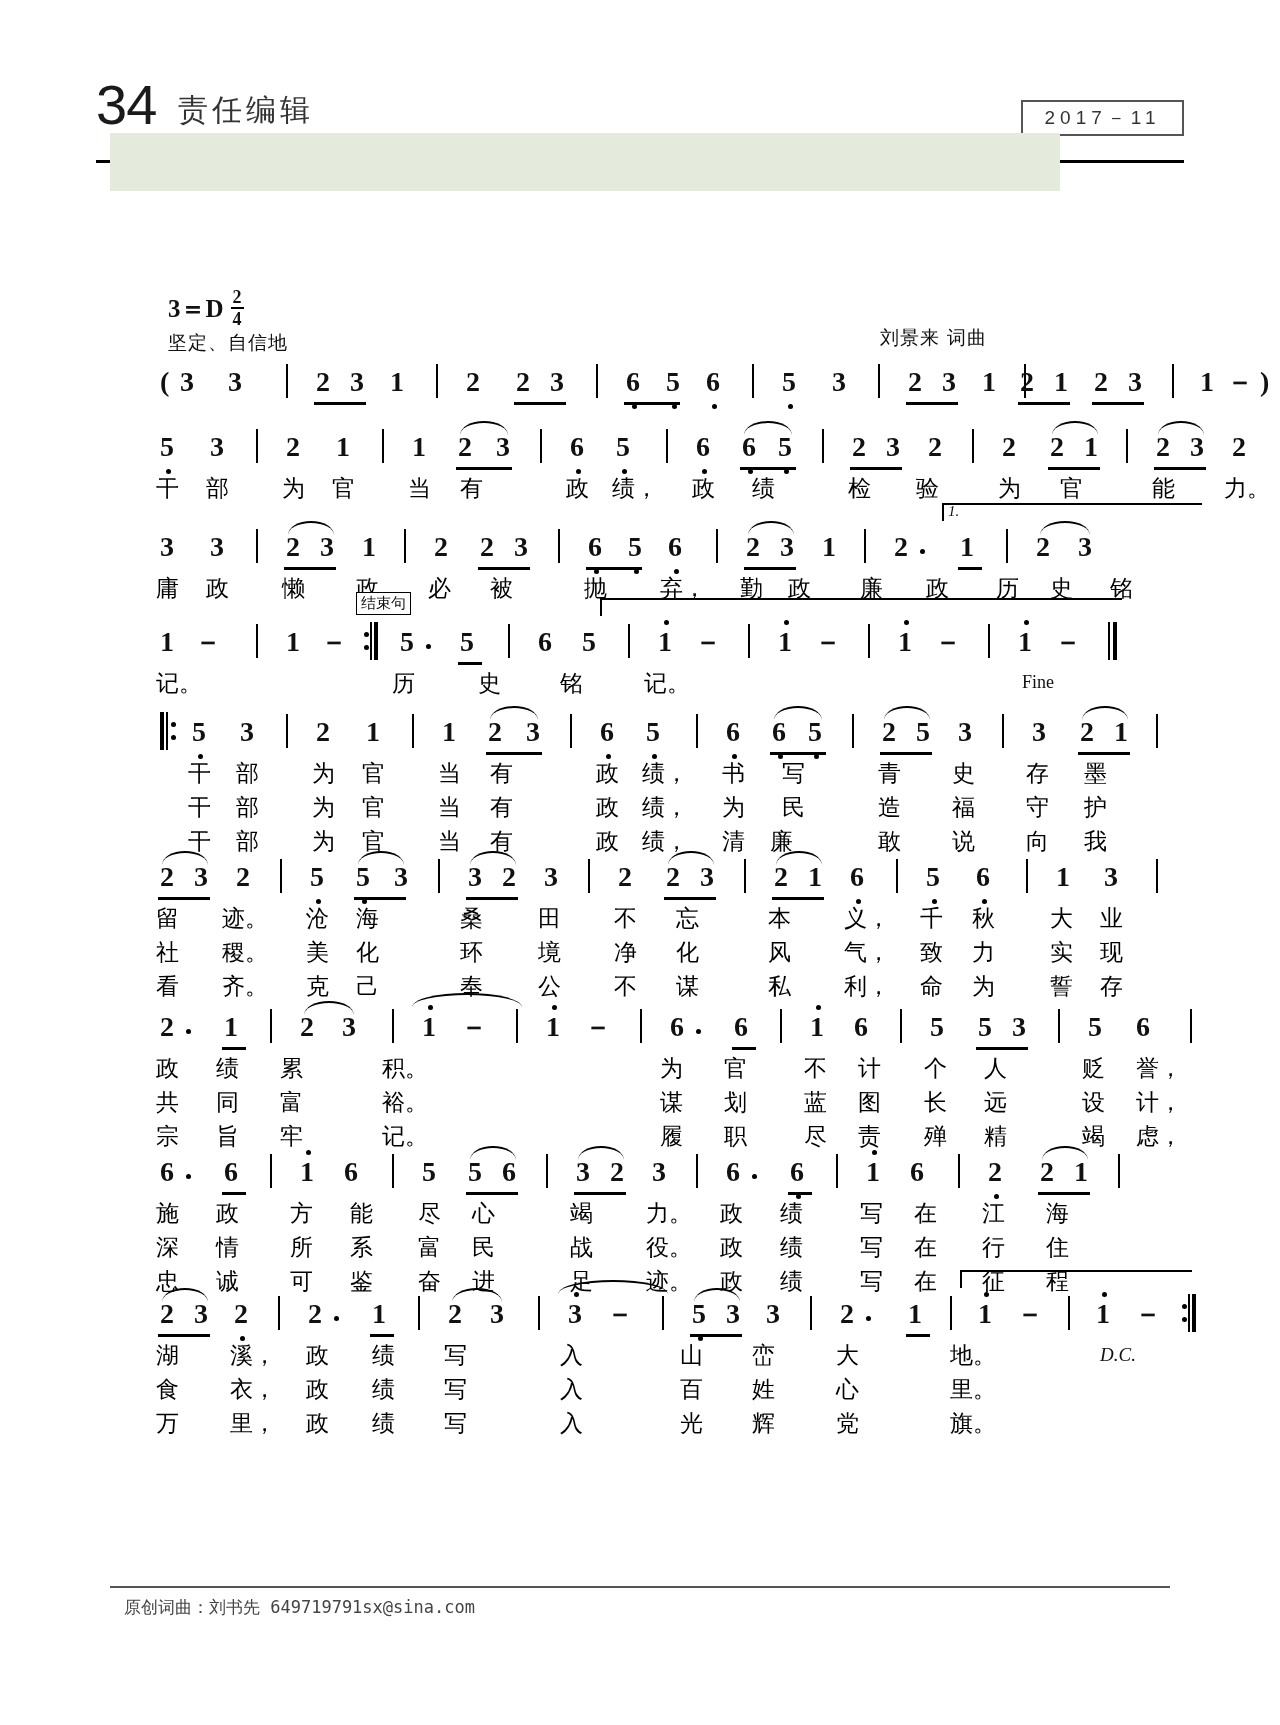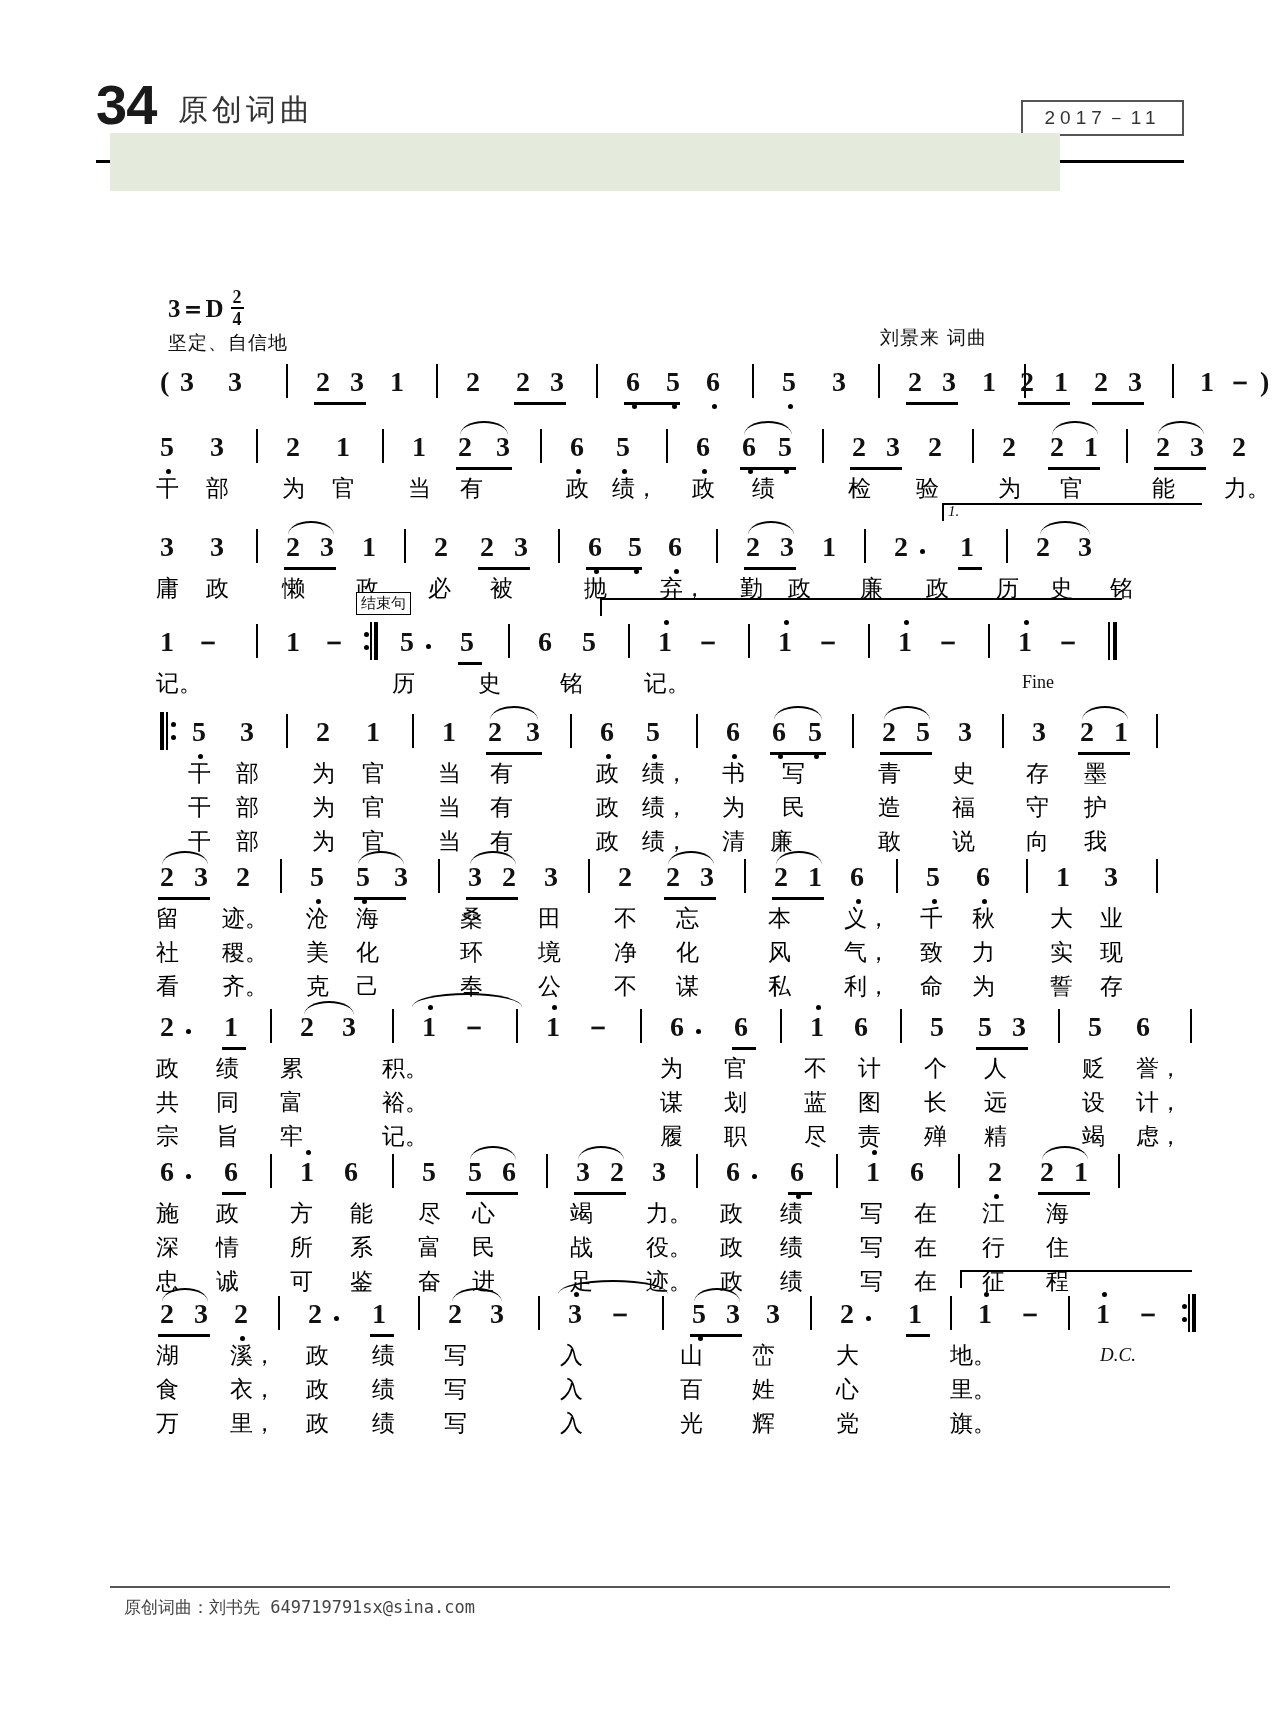--- a/index.html
+++ b/index.html
@@ -5,21 +5,21 @@
   html,body{margin:0;padding:0;}
   body{
     width:1280px;height:1725px;background:#ffffff;
     font-family:"Liberation Serif","DejaVu Serif",serif;
     color:#111;position:relative;overflow:hidden;
   }
   .page{position:absolute;inset:0;}
 
   
   .hdr{position:absolute;left:96px;top:40px;width:1088px;height:90px;}
-  .pgnum{position:absolute;left:0;top:32px;font-size:56px;font-weight:700;
+  .pgnum{position:absolute;left:0;top:32px;font-size:56px;font-weight:400;
          font-family:"Liberation Sans","DejaVu Sans",sans-serif;letter-spacing:-1px;color:#1a1a1a;}
   .sect{position:absolute;left:82px;top:50px;font-size:30px;color:#333;
         font-family:"DejaVu Serif",serif;letter-spacing:4px;}
   .hdr-rule{position:absolute;left:0;top:120px;width:1088px;height:3px;background:#000;}
 
   .logobox{position:absolute;left:925px;top:0px;width:163px;height:94px;}
   .logo-top{position:absolute;left:0;top:0;width:159px;height:54px;border:2px solid #555;
             background:#bcbcbc;display:flex;align-items:center;justify-content:center;}
   .logo-top span{font-size:27px;color:#ffffff;letter-spacing:3px;
                  font-family:"DejaVu Serif",serif;font-weight:700;
@@ -94,21 +94,21 @@
   .ftr{position:absolute;left:124px;top:1596px;font-size:17px;color:#444;
        font-family:"DejaVu Sans Mono",monospace;letter-spacing:0px;}
 </style>
 </head>
 <body>
 
 <div class="page">
 
   <div class="hdr">
     <div class="pgnum">34</div>
-    <div class="sect">原创词曲</div>
+    <div class="sect">责任编辑</div>
     <div class="hdr-rule"></div>
     <div class="logobox">
       <div class="logo-bot">
         <span>2017－11</span>
       </div>
     </div>
   </div>
 
   <div class="banner">
   </div>

